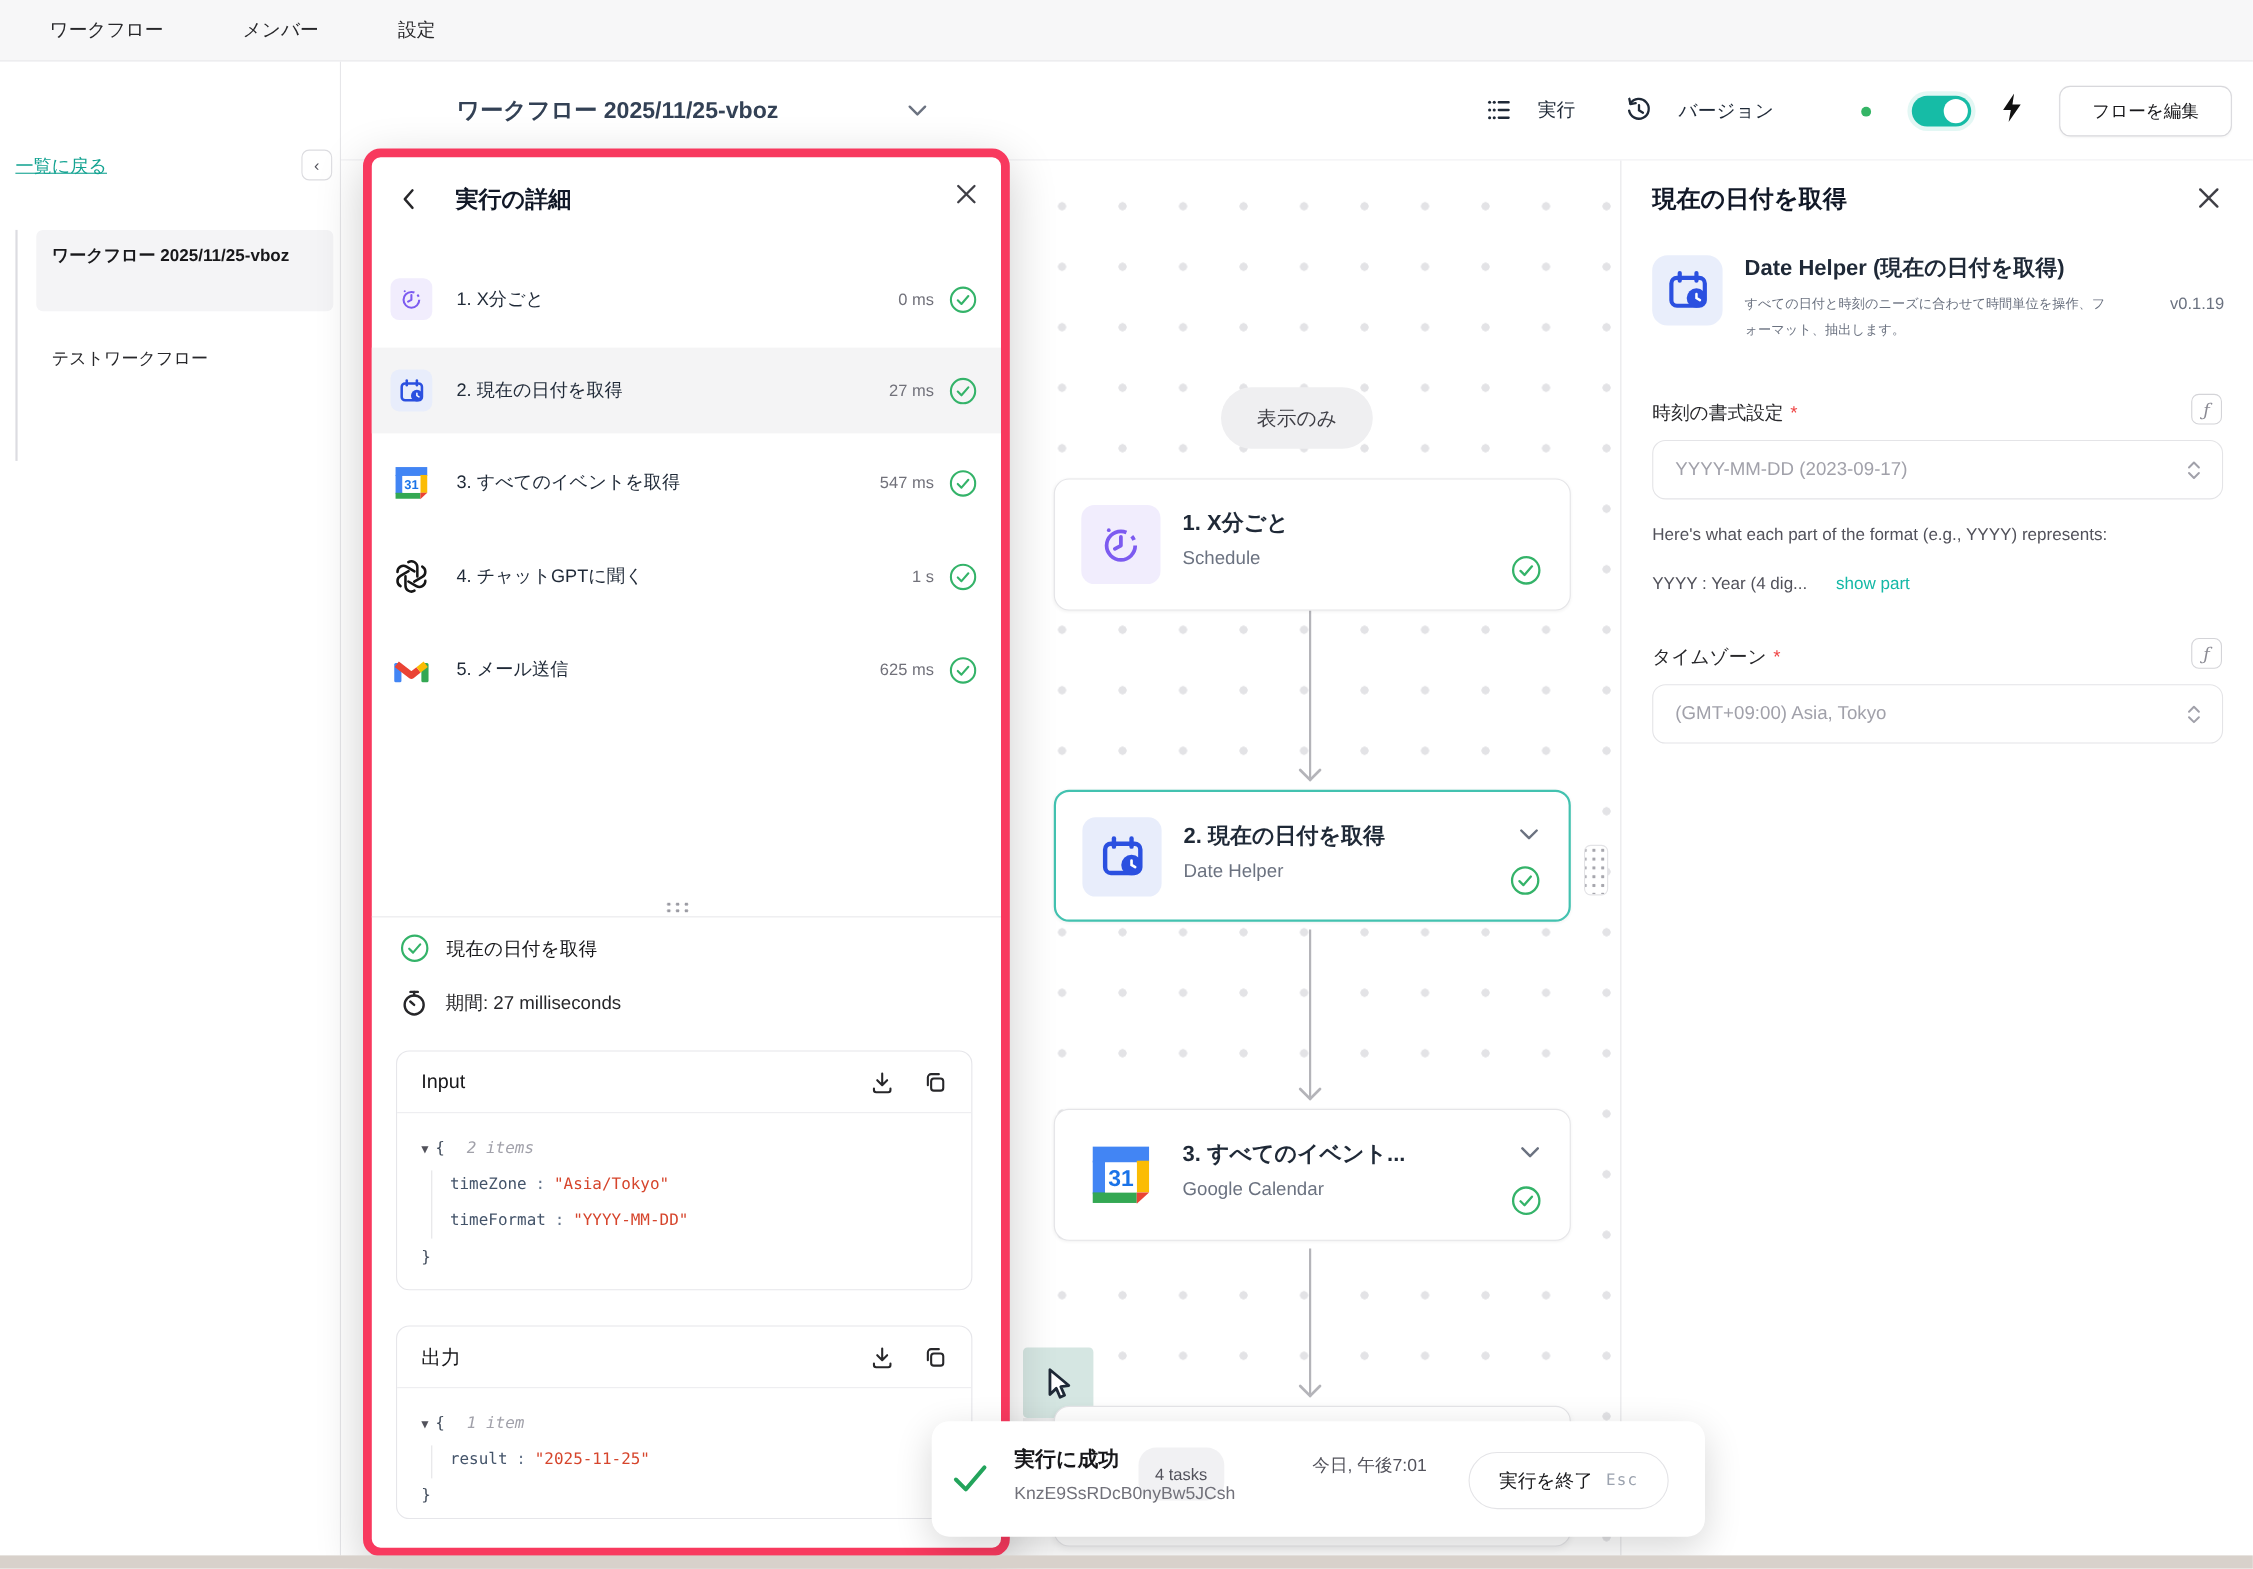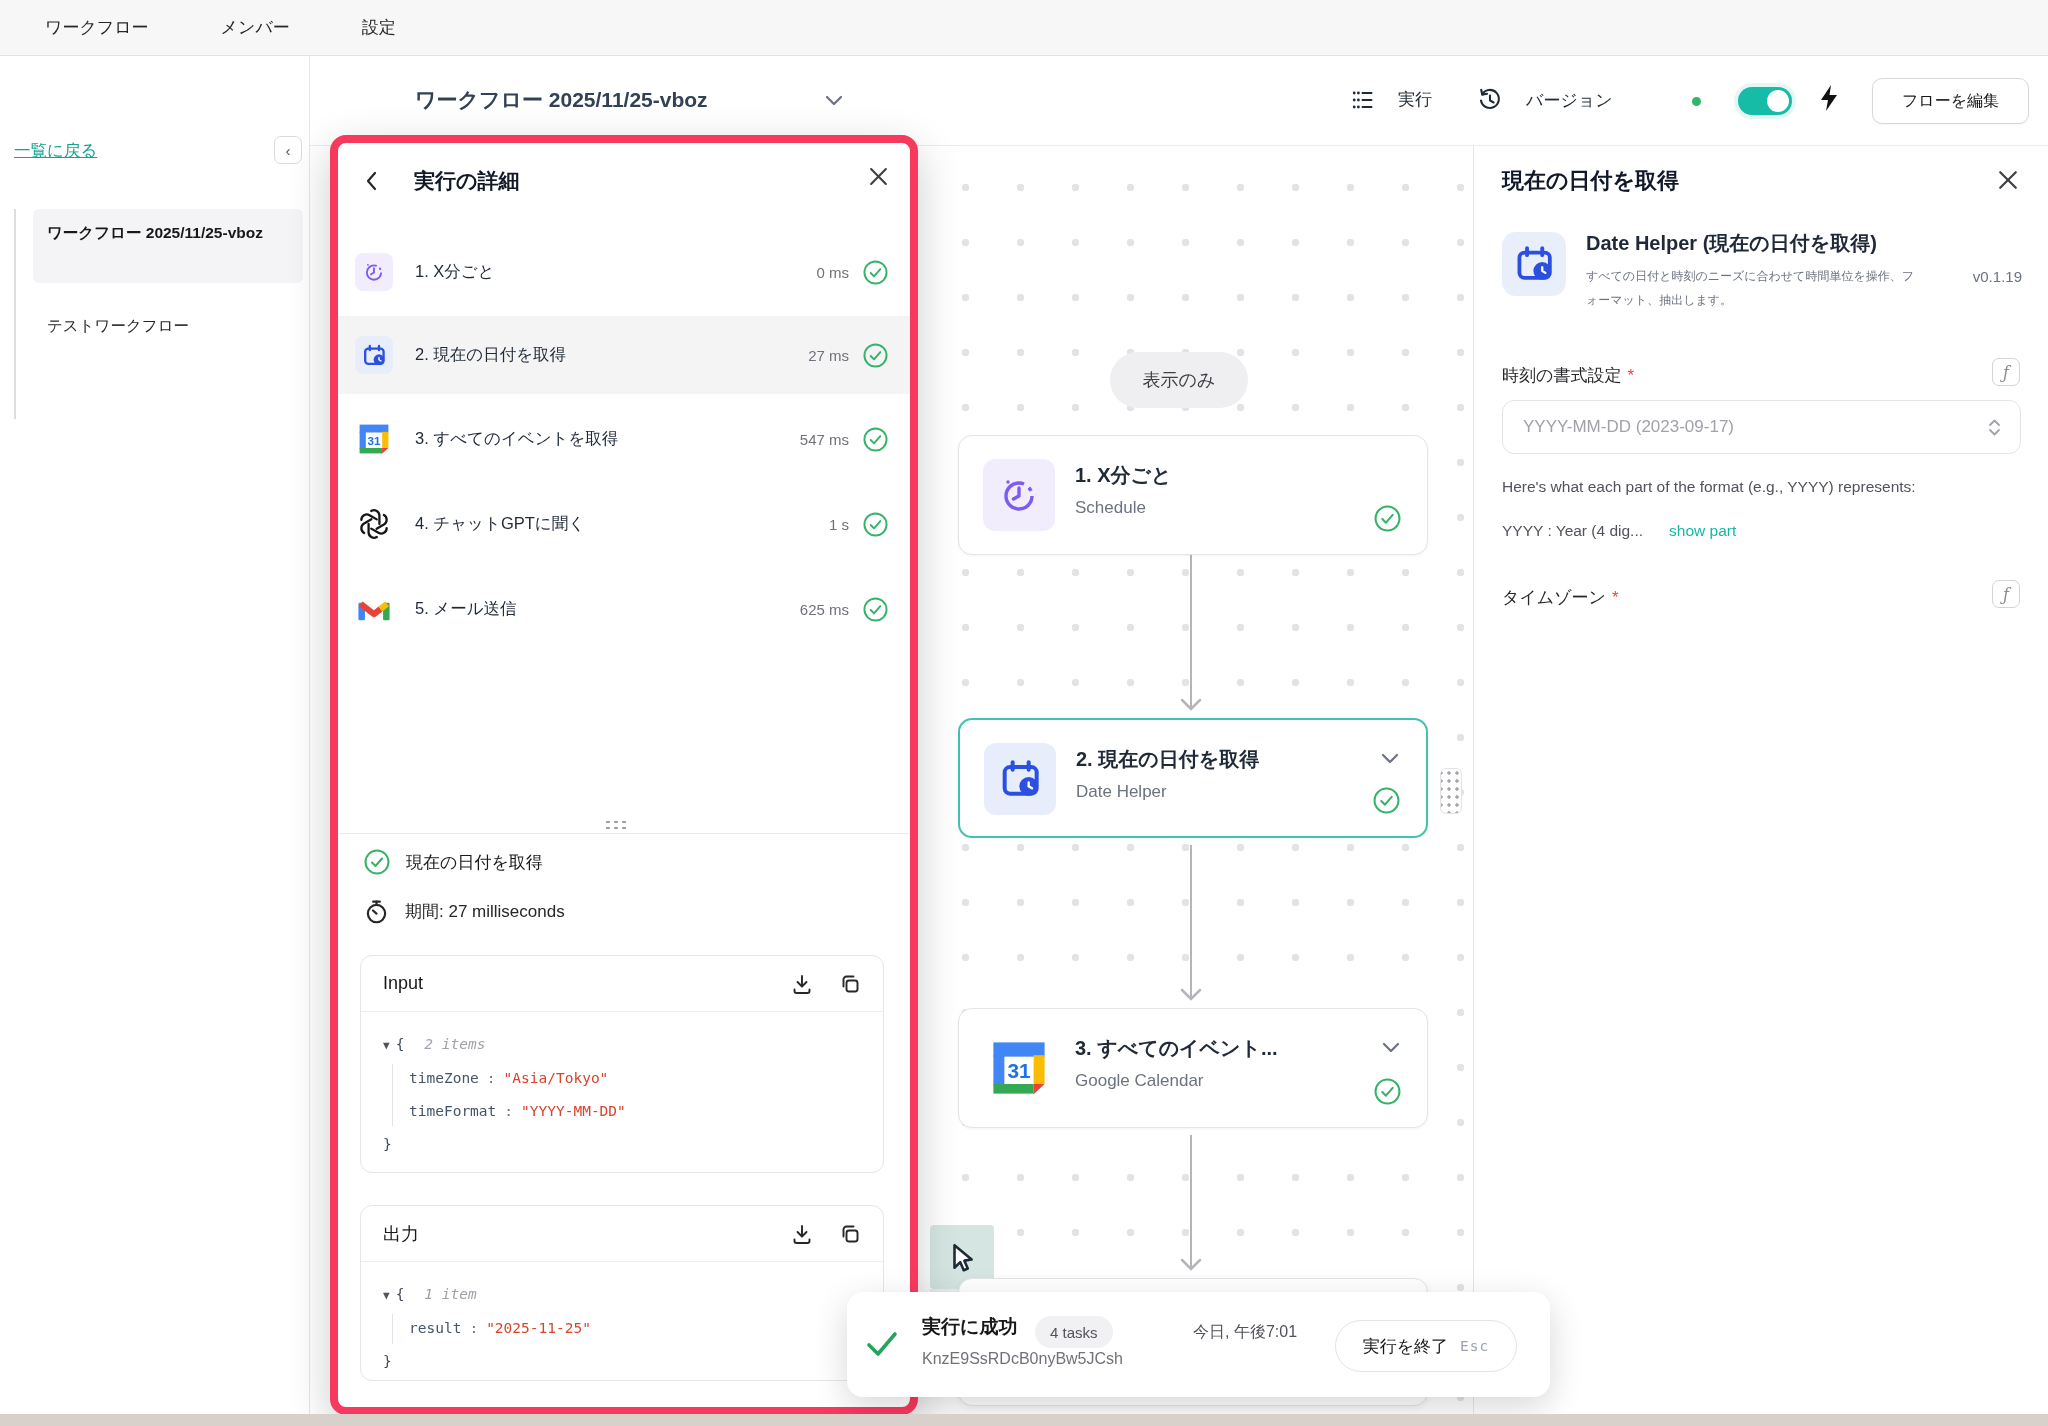--- a/index.html
+++ b/index.html
@@ -93,21 +93,21 @@
   .fx-btn { right:28px; width:28px; height:28px; border:1px solid #d4d4d8; border-radius:7px; color:#8a8a93; font-size:16px; font-style:italic; font-family:"DejaVu Serif",serif; display:flex; align-items:center; justify-content:center; background:#fff; }
   .select { left:28px; width:519px; height:54px; border:1.5px solid #e4e4e7; border-radius:12px; display:flex; align-items:center; padding:0 18px 0 20px; font-size:17px; color:#a1a1aa; background:#fff; }
   .select .flex1 { flex:1; }
   .ins-help { left:28px; font-size:15.5px; color:#52525b; }
   .show-more { color:#14b8a6; margin-left:26px; }
 
   
   .node4 { left:958px; top:1278px; width:470px; height:128px; background:#fff; border:1.5px solid #e5e5e8; border-radius:14px; box-shadow:0 2px 6px rgba(0,0,0,.06); }
   .toast { left:847px; top:1292px; width:703px; height:105px; background:#fff; border-radius:16px; box-shadow:0 10px 34px rgba(0,0,0,.16); }
   .toast-title { left:75px; top:22px; font-size:19px; font-weight:600; color:#18181b; }
-  .toast-badge { left:188px; top:24px; height:32px; background:#f1f1f3; border-radius:16px; padding:0 15px; display:flex; align-items:center; font-size:15px; color:#52525b; }
+  .toast-badge { left:188px; top:24px; height:48px; background:#f1f1f3; border-radius:16px; padding:0 15px; display:flex; align-items:center; font-size:15px; color:#52525b; }
   .toast-id { left:75px; top:58px; font-size:16px; color:#71717a; }
   .toast-time { left:346px; top:30px; font-size:16px; color:#52525b; white-space:nowrap; }
   .toast-btn { left:488px; top:28px; width:182px; height:52px; border:1px solid #e4e4e7; border-radius:26px; background:#fff; display:flex; align-items:center; justify-content:center; gap:12px; font-size:17px; color:#18181b; }
   .toast-kbd { font-size:14.5px; color:#9ca3af; letter-spacing:1px; }
 
   .bottom-strip { left:0; top:1414px; width:2048px; height:12px; background:#d8d1cb; }
 </style>
 </head>
 <body>
 
@@ -483,20 +483,26 @@
     </div>
     <div class="abs ins-help" style="top:332px;">Here's what each part of the format (e.g., YYYY) represents:</div>
     <div class="abs ins-help" style="top:376px;">
       <span>YYYY : Year (4 dig...</span><a href="#" class="show-more" style="text-decoration:none;">show part</a>
     </div>
 
     <div class="abs ins-label" style="top:440px;">
       <span>タイムゾーン</span><span class="req">*</span>
     </div>
     <div class="abs fx-btn" style="top:434px;">ƒ</div>
+    <div class="abs select" style="top:476px;">
+      <span class="flex1">(GMT+09:00) Asia, Tokyo</span>
+      <svg width="15" height="17" viewBox="0 0 15 17">
+          <use href="#updown"></use>
+        </svg>
+    </div>
   </div>
 
   <div class="abs toast">
     <svg class="abs" style="left:18px;top:36px;" width="34" height="32" viewBox="0 0 34 32">
       <polyline points="4,17 13,26 30,6" fill="none" stroke="#23a45c" stroke-width="3.6" stroke-linecap="round" stroke-linejoin="round"></polyline>
     </svg>
     <div class="abs toast-title">実行に成功</div>
     <div class="abs toast-badge">4 tasks</div>
     <div class="abs toast-id">KnzE9SsRDcB0nyBw5JCsh</div>
     <div class="abs toast-time">今日, 午後7:01</div>

